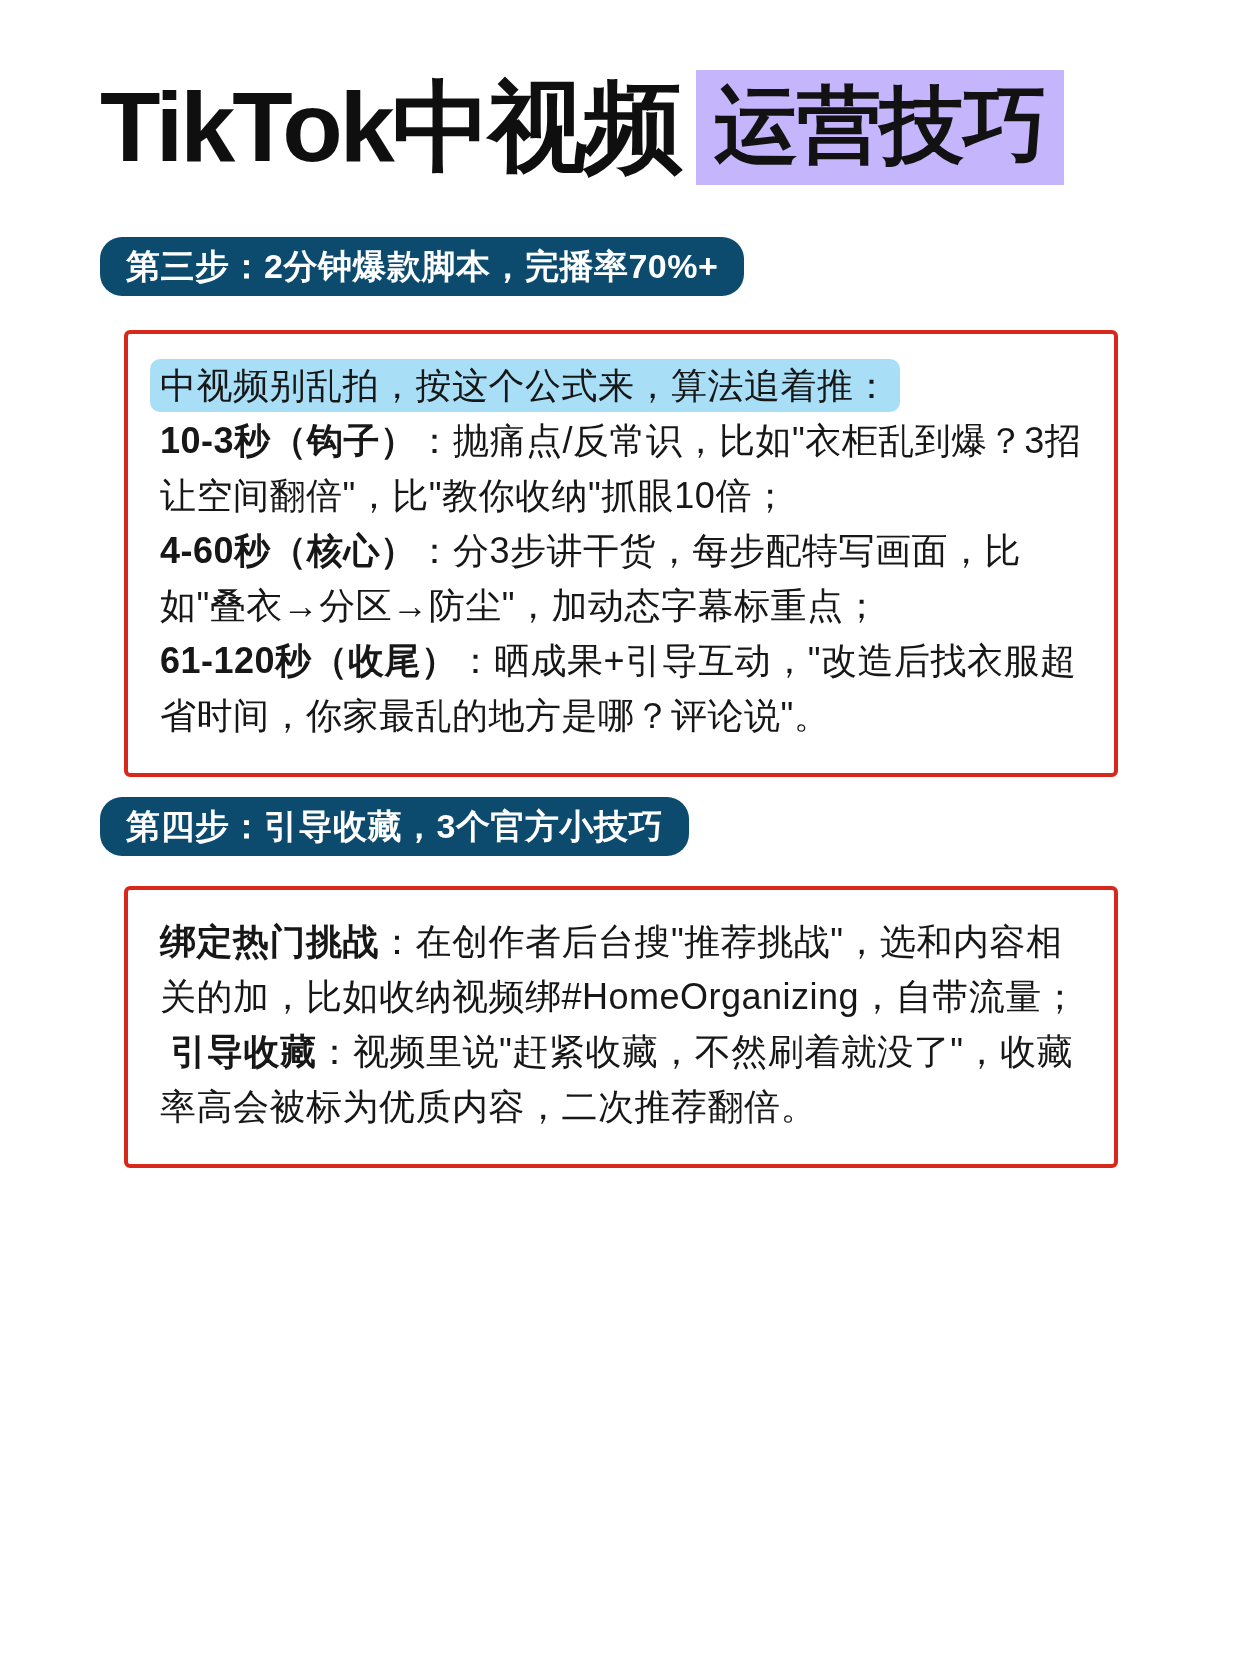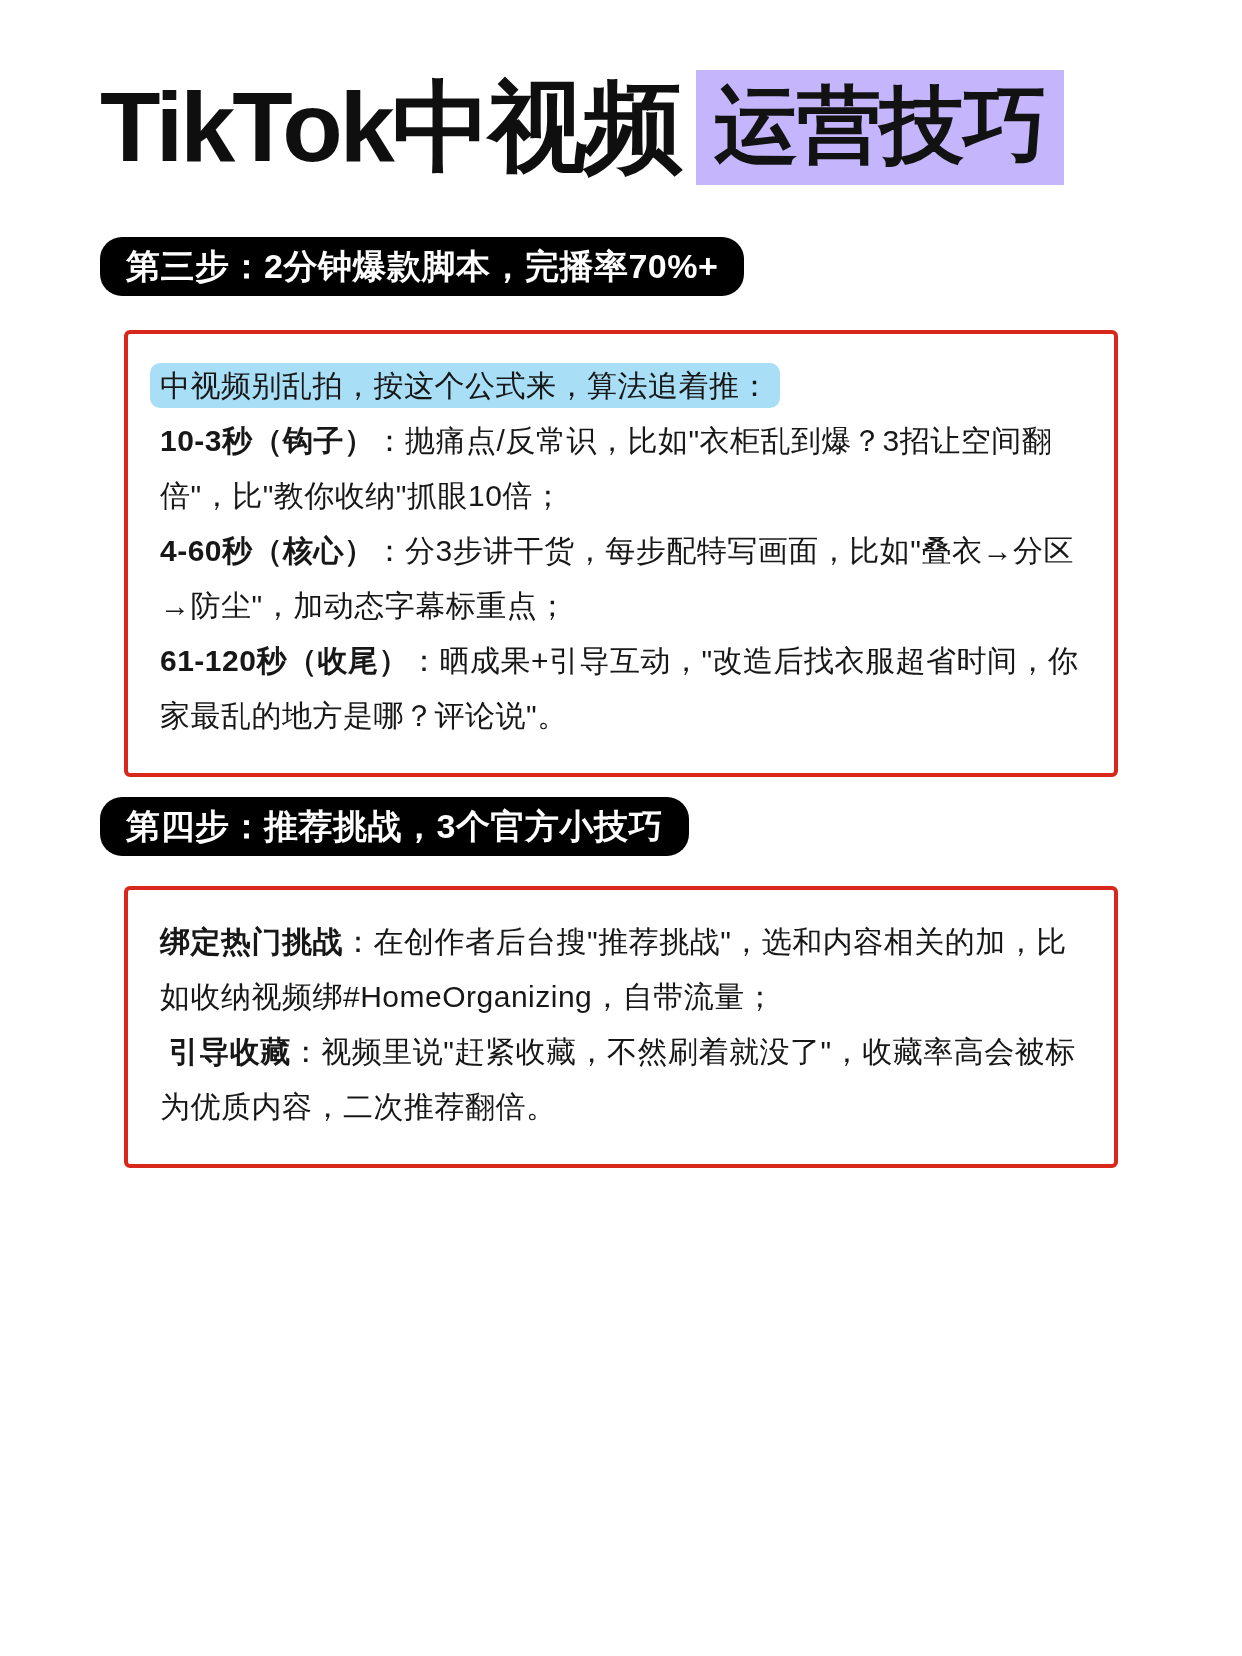--- a/index.html
+++ b/index.html
@@ -26,35 +26,35 @@
     font-size: 84px; font-weight: 900; letter-spacing: -1px;
     line-height: 1.08; padding: 10px 18px 14px; white-space: nowrap;
   }
 
   
   .badge-row { margin-left: 100px; }
   .badge-row.first { margin-top: 52px; }
   .badge-row.second { margin-top: 20px; }
   .step-badge {
     display: inline-block;
-    background: #000000; color: #ffffff;
+    background: #0c4a6e; color: #ffffff;
     font-size: 34px; font-weight: 700; letter-spacing: 0.5px;
     line-height: 1; padding: 12px 26px 13px;
     border-radius: 22px; white-space: nowrap;
   }
 
   
   .content-box {
     margin: 34px 0 0 124px;
     width: 994px;
     border: 4px solid #d8281c;
     border-radius: 6px;
     background: #ffffff;
     padding: 24px 32px 30px;
-    font-size: 30px; line-height: 55px; color: #171717;
+    font-size: 36px; line-height: 55px; color: #171717;
     letter-spacing: 0.5px;
   }
   .content-box.second { margin-top: 30px; }
   .content-box p { margin: 0; }
   .hl {
     background: #a8def6;
     border-radius: 10px;
     padding: 6px 10px;
     margin-left: -10px;
     -webkit-box-decoration-break: clone;
@@ -77,21 +77,21 @@
   </div>
 
   <section class="content-box">
     <p><span class="hl">中视频别乱拍，按这个公式来，算法追着推：</span><span></span></p>
     <p><span class="lead">10-3秒（钩子）</span><span>：抛痛点/反常识，比如"衣柜乱到爆？3招让空间翻倍"，比"教你收纳"抓眼10倍；</span></p>
     <p><span class="lead">4-60秒（核心）</span><span>：分3步讲干货，每步配特写画面，比如"叠衣→分区→防尘"，加动态字幕标重点；</span></p>
     <p><span class="lead">61-120秒（收尾）</span><span>：晒成果+引导互动，"改造后找衣服超省时间，你家最乱的地方是哪？评论说"。</span></p>
   </section>
 
   <div class="badge-row second">
-    <span class="step-badge">第四步：推荐挑战，3个官方小技巧</span>
+    <span class="step-badge">第四步：引导收藏，3个官方小技巧</span>
   </div>
 
   <section class="content-box second">
     <p><span class="lead">绑定热门挑战</span><span>：在创作者后台搜"推荐挑战"，选和内容相关的加，比如收纳视频绑#HomeOrganizing，自带流量；</span></p>
     <p><span class="lead">&nbsp;引导收藏</span><span>：视频里说"赶紧收藏，不然刷着就没了"，收藏率高会被标为优质内容，二次推荐翻倍。</span></p>
   </section>
 
 </div>
 
 </body></html>

